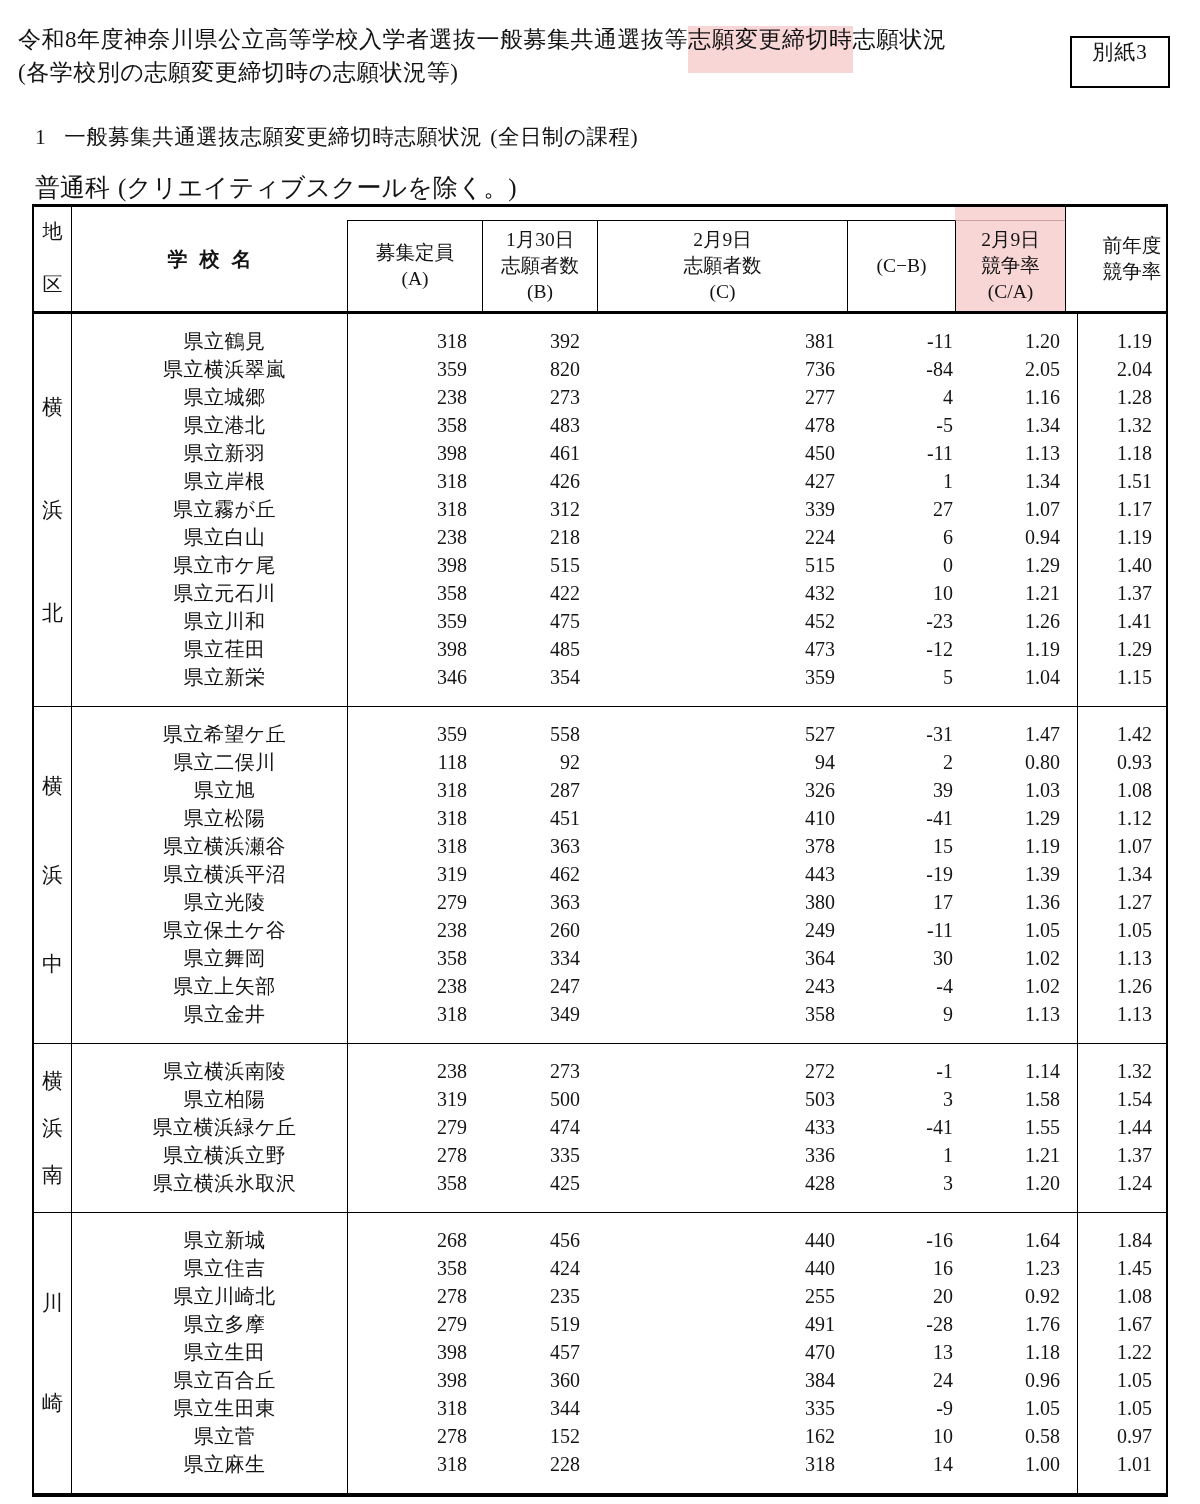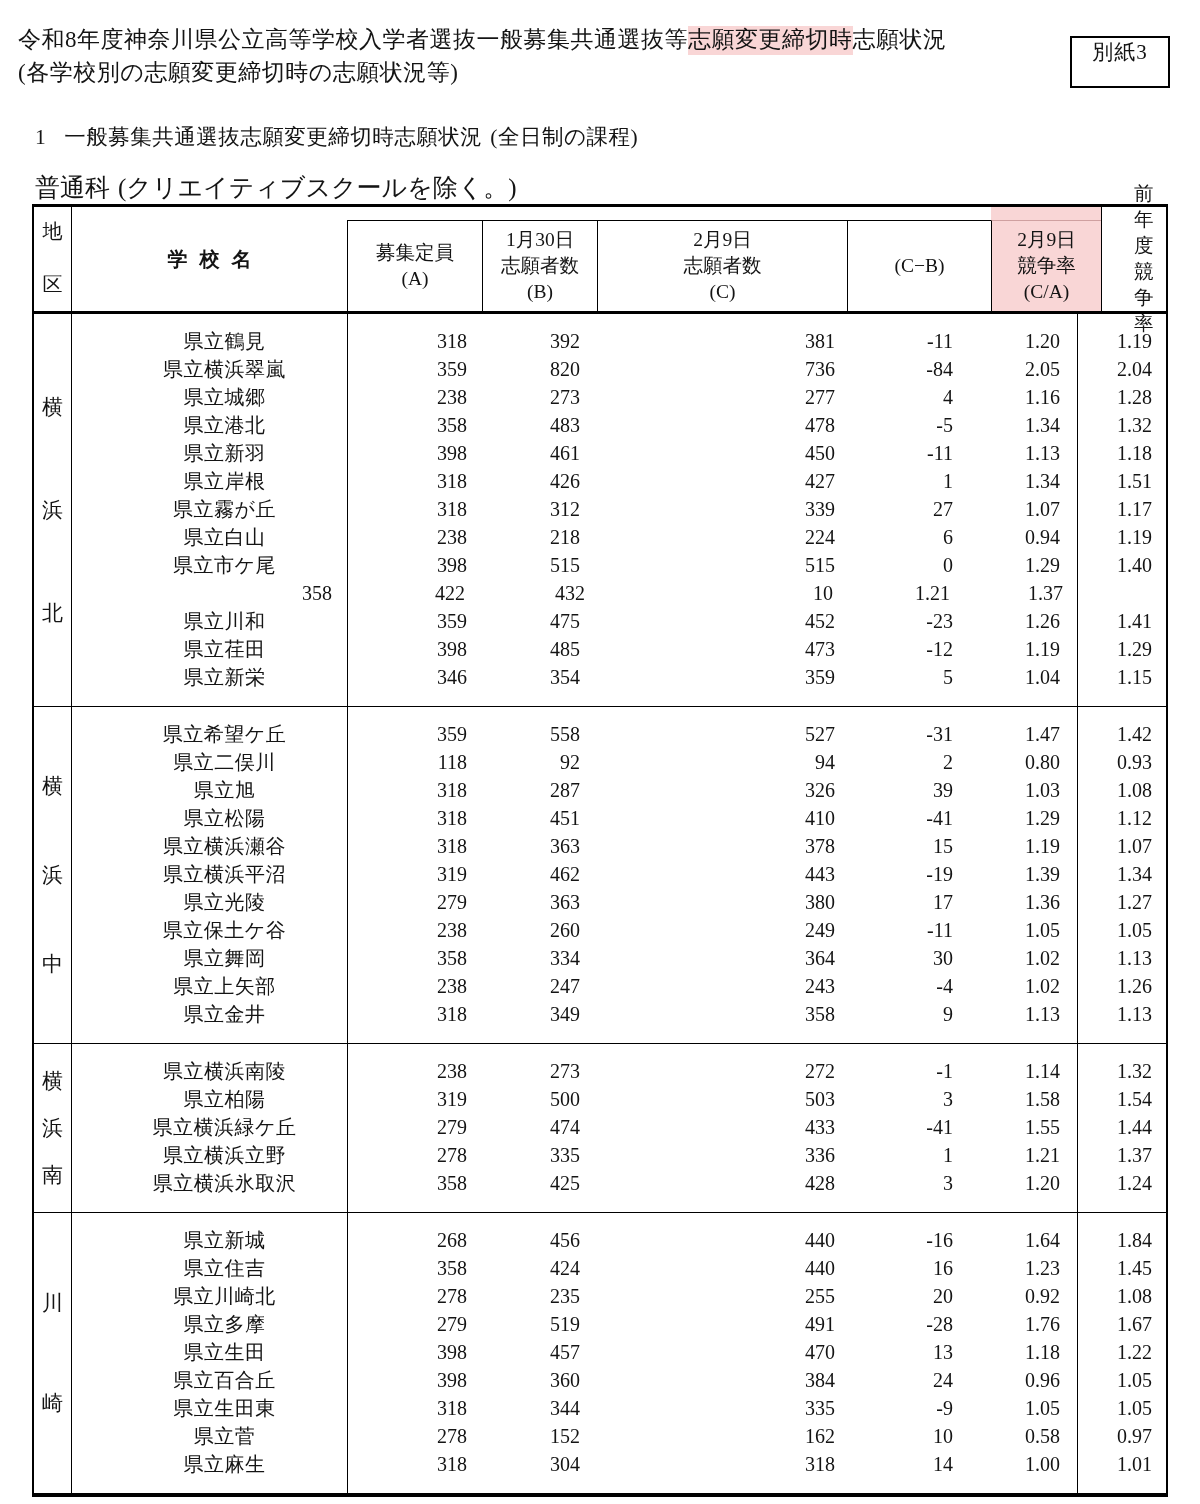--- a/index.html
+++ b/index.html
@@ -3,21 +3,21 @@
 <meta charset="utf-8">
 <style>
   html,body { margin:0; padding:0; background:#fff; }
   .page {
     position:relative; width:1200px; height:1504px; background:#ffffff;
     font-family:"Liberation Serif","DejaVu Serif",serif; color:#141414;
     overflow:hidden;
   }
   
   .title-block { position:absolute; left:18px; top:24px; font-size:23px; line-height:1.42; letter-spacing:0.5px; }
-  .hl { background:#f9d6d6; padding:1px 0 3px; }
+  .hl { background:#f9d6d6; padding:1px 0 21px; }
   .attachment-box {
     position:absolute; left:1070px; top:36px; width:96px; height:48px;
     border:2px solid #000; display:flex; align-items:flex-start; justify-content:center;
     font-size:21px; letter-spacing:1px;
   }
   .section-heading { position:absolute; left:35px; top:122px; font-size:21.5px; letter-spacing:0.5px; }
   .section-heading .num { margin-right:18px; }
   .section-heading .paren { margin-left:8px; }
   .course-line { position:absolute; left:35px; top:171px; font-size:25px; }
   .course-line .note { margin-left:8px; }
@@ -30,21 +30,21 @@
   }
   .thead { display:flex; height:104px; border-bottom:3px solid #000; box-sizing:content-box; }
   .h-district {
     width:38px; border-right:1px solid #000; box-sizing:border-box;
     display:flex; flex-direction:column; align-items:center; justify-content:space-between;
     padding:11px 0 13px; font-size:20px;
   }
   .h-school { width:275px; display:flex; align-items:center; justify-content:center; font-size:20px; }
   .h-school span { letter-spacing:12px; text-indent:12px;font-weight:bold; }
   .h-col { position:relative; box-sizing:border-box; }
-  .w-a { width:135px; } .w-b { width:115px; } .w-c { width:250px; } .w-cb { width:144px; }
+  .w-a { width:135px; } .w-b { width:115px; } .w-c { width:250px; } .w-cb { width:108px; }
   .w-ca { width:110px; background:#f9d6d6; }
   .hbox {
     margin-top:13px; height:calc(100% - 13px); box-sizing:border-box;
     border-left:1px solid #000; border-top:1px solid #000;
     display:flex; flex-direction:column; align-items:center; justify-content:center;
     font-size:19.5px; line-height:1.33; text-align:center;
   }
   .w-ca .hbox { border-top-color:#cfa0a0; }
   .h-prev {
     flex:1; border-left:1px solid #000; box-sizing:border-box;
@@ -230,20 +230,21 @@
             <div class="row">
               <div class="cell name">県立市ケ尾</div>
               <div class="cell num c1">398</div>
               <div class="cell num c2">515</div>
               <div class="cell num c3">515</div>
               <div class="cell num c4">0</div>
               <div class="cell num c5">1.29</div>
               <div class="cell num c6">1.40</div>
             </div>
             <div class="row">
+              <div class="cell name">県立元石川</div>
               <div class="cell num c1">358</div>
               <div class="cell num c2">422</div>
               <div class="cell num c3">432</div>
               <div class="cell num c4">10</div>
               <div class="cell num c5">1.21</div>
               <div class="cell num c6">1.37</div>
             </div>
             <div class="row">
               <div class="cell name">県立川和</div>
               <div class="cell num c1">359</div>
@@ -515,21 +516,21 @@
               <div class="cell num c1">278</div>
               <div class="cell num c2">152</div>
               <div class="cell num c3">162</div>
               <div class="cell num c4">10</div>
               <div class="cell num c5">0.58</div>
               <div class="cell num c6">0.97</div>
             </div>
             <div class="row">
               <div class="cell name">県立麻生</div>
               <div class="cell num c1">318</div>
-              <div class="cell num c2">304</div>
+              <div class="cell num c2">228</div>
               <div class="cell num c3">318</div>
               <div class="cell num c4">14</div>
               <div class="cell num c5">1.00</div>
               <div class="cell num c6">1.01</div>
             </div>
           </div>
         </div>
       </div>
   </div>
 

